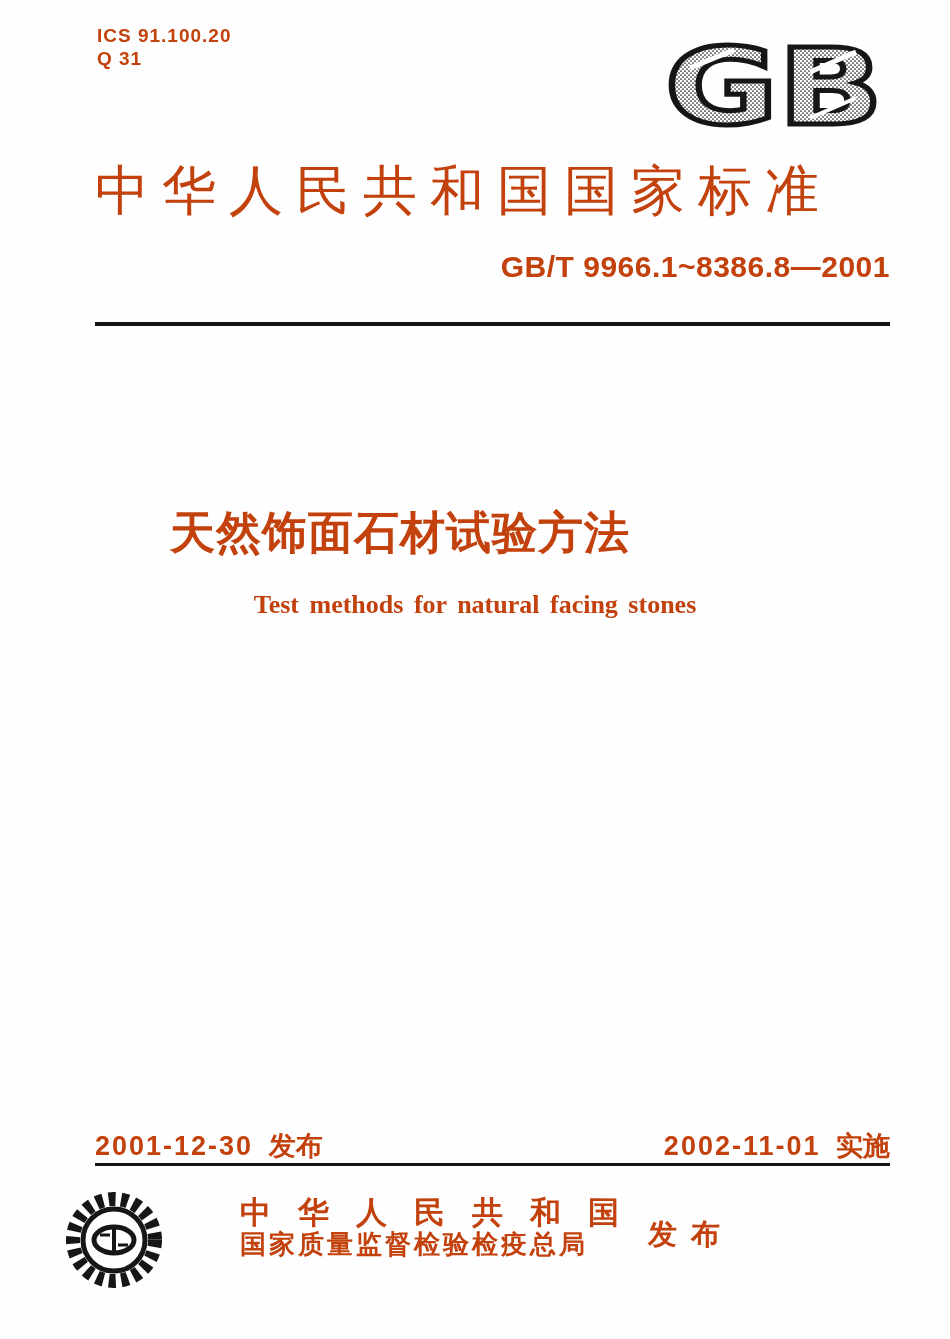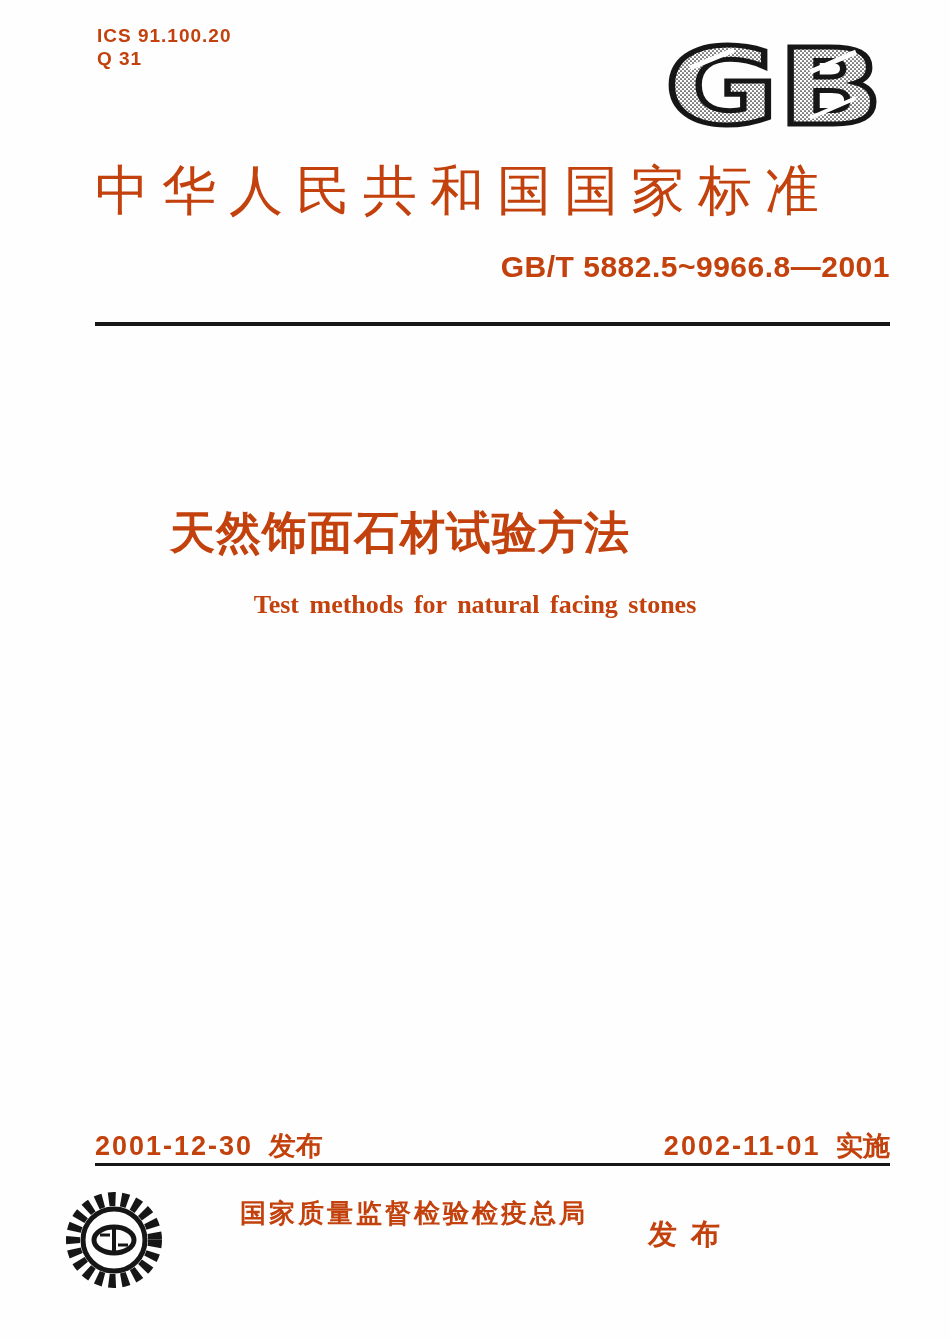--- a/index.html
+++ b/index.html
@@ -186,21 +186,21 @@
       </defs>
       <text x="114" y="86" text-anchor="middle" font-family="'DejaVu Sans', sans-serif" font-weight="bold" font-size="106" textLength="218" lengthAdjust="spacingAndGlyphs" fill="url(#gbdots)" stroke="#161616" stroke-width="5">GB</text>
       <line x1="30" y1="30" x2="74" y2="12" stroke="#fefefe" stroke-width="5"></line>
       <line x1="150" y1="34" x2="196" y2="14" stroke="#fefefe" stroke-width="5"></line>
       <line x1="150" y1="80" x2="196" y2="60" stroke="#fefefe" stroke-width="4"></line>
     </svg>
   </div>
 
   <div class="header-title">中华人民共和国国家标准</div>
 
-  <div class="std-number">GB/T 5882.5~9966.8—2001</div>
+  <div class="std-number">GB/T 9966.1~8386.8—2001</div>
 
   <div class="rule-top"></div>
 
   <div class="doc-title-zh">天然饰面石材试验方法</div>
   <div class="doc-title-en">Test methods for natural facing stones</div>
 
   <div class="dates-row">
     <div class="date-group">
       <span class="date-value">2001-12-30</span>
       <span class="date-label">发布</span>
@@ -218,18 +218,19 @@
       <circle cx="52" cy="52" r="41" fill="none" stroke="#161616" stroke-width="14" stroke-dasharray="7 5.5"></circle>
       <circle cx="52" cy="52" r="31" fill="none" stroke="#161616" stroke-width="5"></circle>
       <ellipse cx="52" cy="52" rx="20" ry="13" fill="none" stroke="#161616" stroke-width="5"></ellipse>
       <line x1="52" y1="37" x2="52" y2="67" stroke="#161616" stroke-width="4"></line>
       <line x1="38" y1="47" x2="48" y2="47" stroke="#161616" stroke-width="3"></line>
       <line x1="56" y1="57" x2="66" y2="57" stroke="#161616" stroke-width="3"></line>
     </svg>
   </div>
 
   <div class="issuer-block">
+    <div class="issuer-line1">中华人民共和国</div>
     <div class="issuer-line2">国家质量监督检验检疫总局</div>
   </div>
 
   <div class="publish-label">发布</div>
 
 </div>
 
 </body></html>

